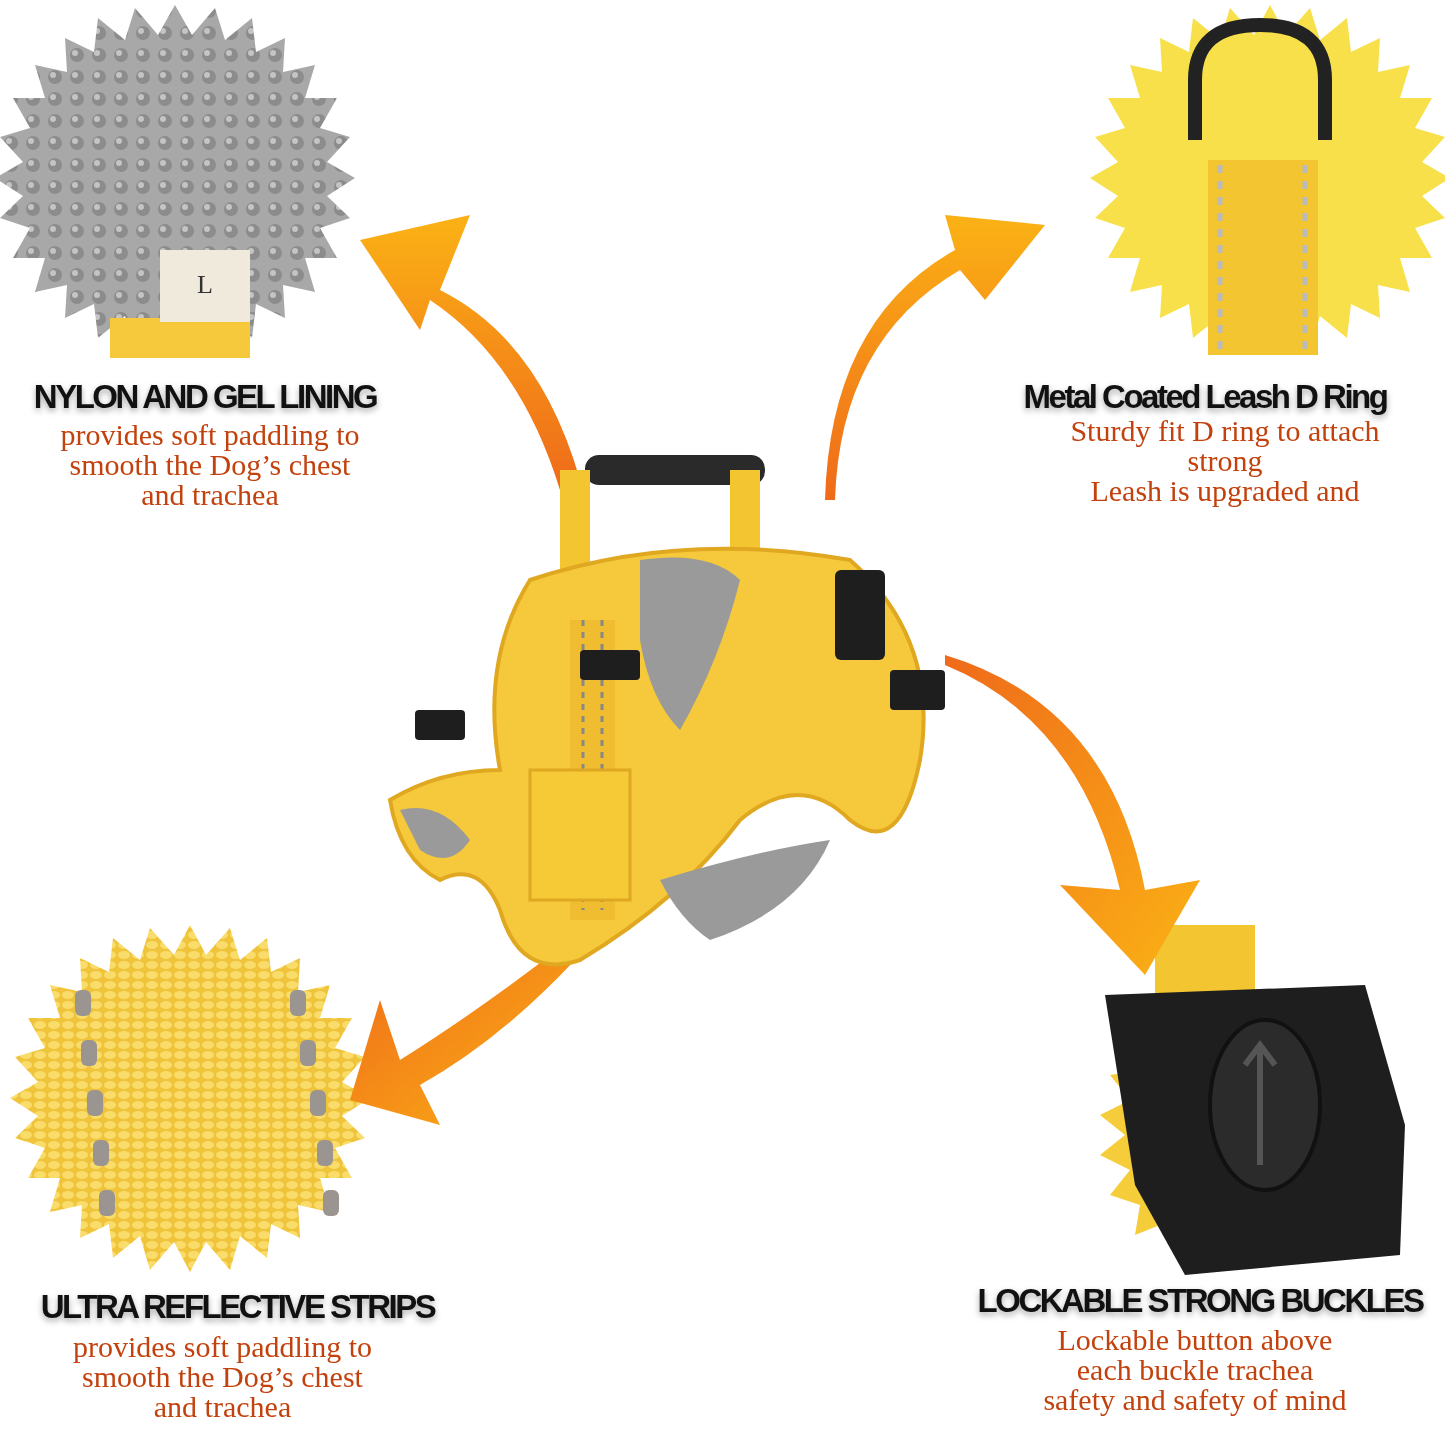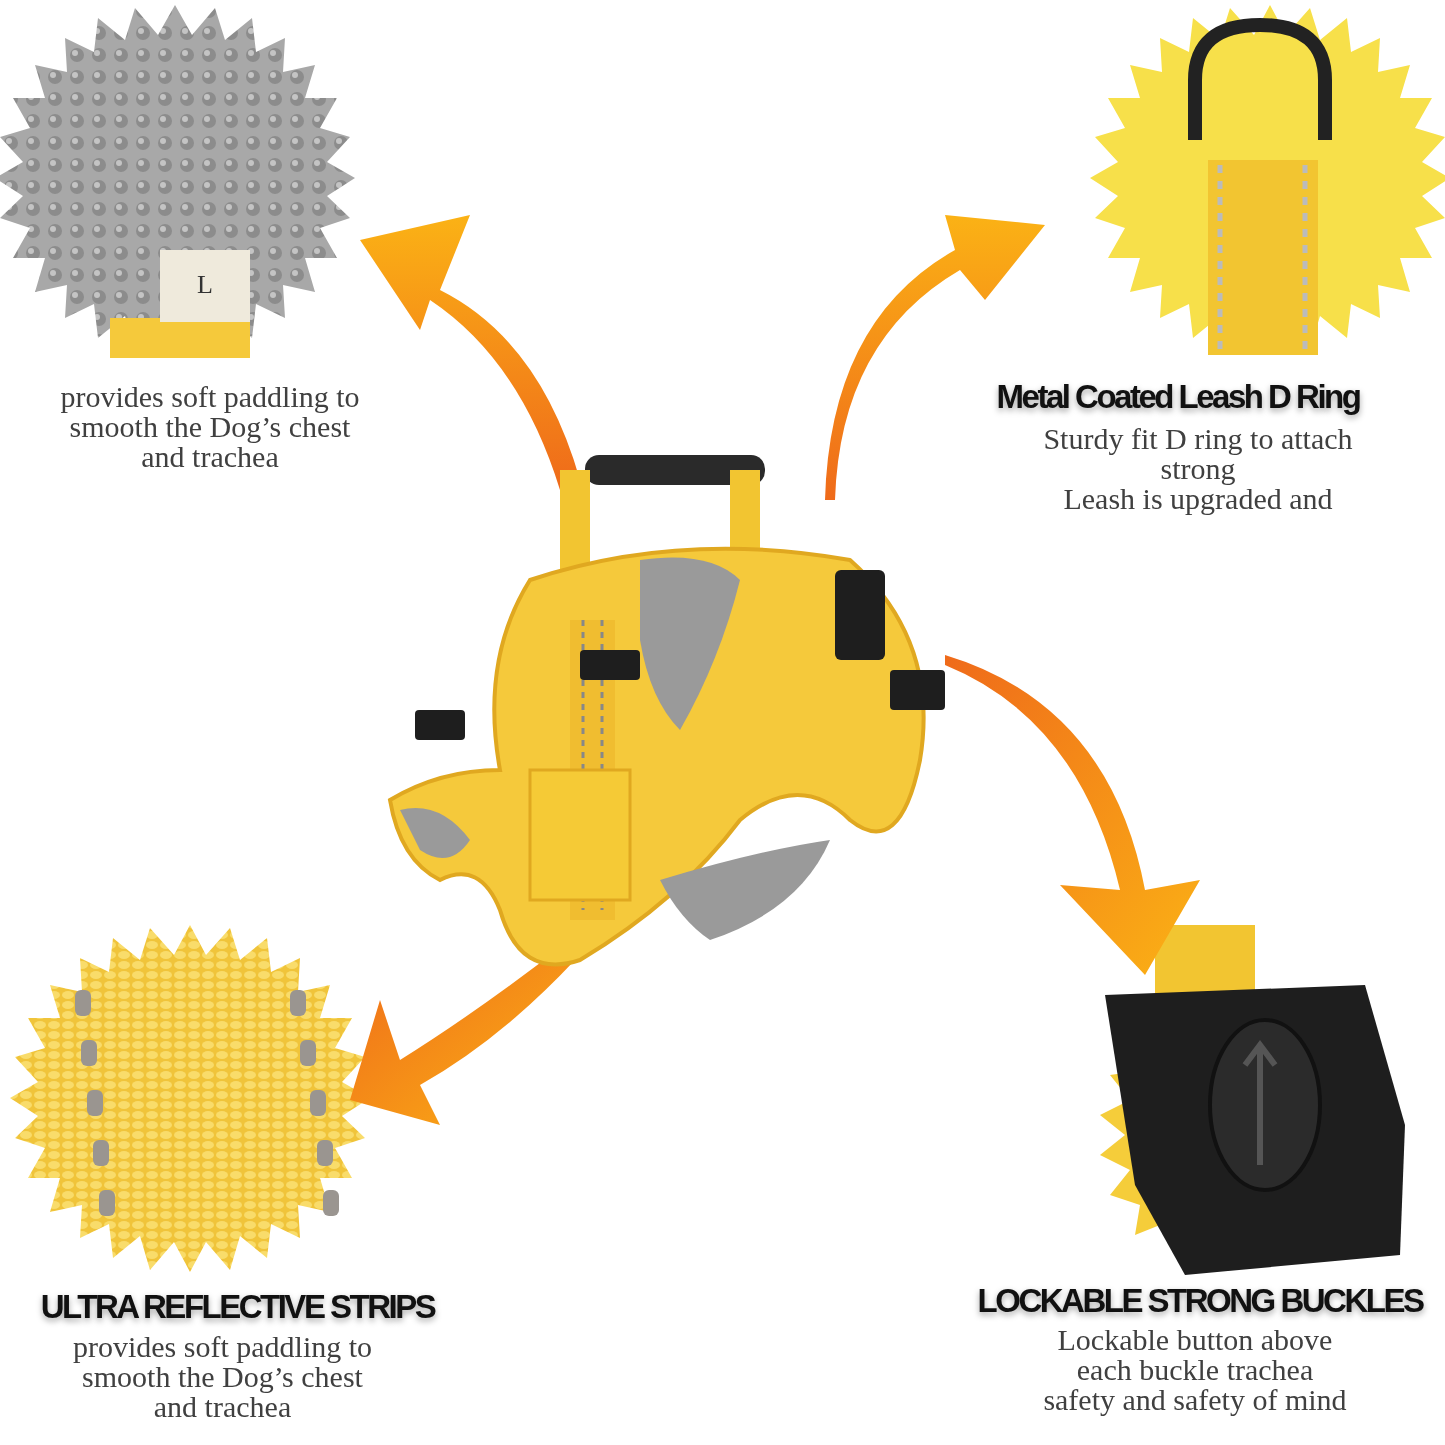--- a/index.html
+++ b/index.html
@@ -1,19 +1,19 @@
 <!DOCTYPE html>
 <html><head>
 <meta charset="utf-8">
 <style>
   html,body{margin:0;padding:0;background:#fff;}
   body{width:1445px;height:1445px;position:relative;overflow:hidden;font-family:"Liberation Serif",serif;}
   .feature{position:absolute;text-align:center;}
   .title{font-family:"Liberation Sans",sans-serif;font-weight:bold;font-size:33px;letter-spacing:-2.5px;color:#111;text-shadow:0 3px 6px rgba(0,0,0,0.35);white-space:nowrap;}
-  .desc{font-size:30px;line-height:30px;color:#404040;}
+  .desc{font-size:30px;line-height:30px;color:#c2410c;}
   .desc div{white-space:nowrap;}
   .badge{position:absolute;}
   svg{display:block;}
 </style>
 </head>
 <body>
 
 <div class="badge" style="left:0;top:0;">
   <svg width="360" height="360" viewBox="0 0 360 360">
     <defs>
@@ -103,30 +103,31 @@
   <line x1="203" y1="180" x2="203" y2="470" stroke="#888" stroke-width="3" stroke-dasharray="6,6"></line>
   <line x1="222" y1="180" x2="222" y2="470" stroke="#888" stroke-width="3" stroke-dasharray="6,6"></line>
   <rect x="200" y="210" width="60" height="30" fill="#1e1e1e" rx="4"></rect>
   <rect x="455" y="130" width="50" height="90" fill="#1e1e1e" rx="6"></rect>
   <rect x="510" y="230" width="55" height="40" fill="#1e1e1e" rx="4"></rect>
   <rect x="35" y="270" width="50" height="30" fill="#1e1e1e" rx="4"></rect>
   <rect x="150" y="330" width="100" height="130" fill="#f5ca36" stroke="#e0a820" stroke-width="3"></rect>
 </svg>
 
 <div class="feature" style="left:0;top:378px;width:410px;">
+  <div class="title">NYLON AND GEL LINING</div>
   <div class="desc" style="margin-top:4px;padding-left:10px;">
     <div>provides soft paddling to</div>
     <div>smooth the Dog’s chest</div>
     <div>and trachea</div>
   </div>
 </div>
 
-<div class="feature" style="left:958px;top:378px;width:440px;">
+<div class="feature" style="left:985px;top:378px;width:440px;">
   <div class="title">Metal Coated Leash D Ring</div>
-  <div class="desc" style="margin-top:8px;padding-left:40px;font-family:Liberation Serif, serif;">
+  <div class="desc" style="padding-left:40px;font-family:Liberation Serif, serif;">
     <div>Sturdy fit D ring to attach</div>
     <div>strong</div>
     <div>Leash is upgraded and</div>
   </div>
 </div>
 
 <div class="feature" style="left:15px;top:1288px;width:445px;">
   <div class="title">ULTRA REFLECTIVE STRIPS</div>
   <div class="desc" style="margin-top:6px;padding-right:30px;">
     <div>provides soft paddling to</div>

